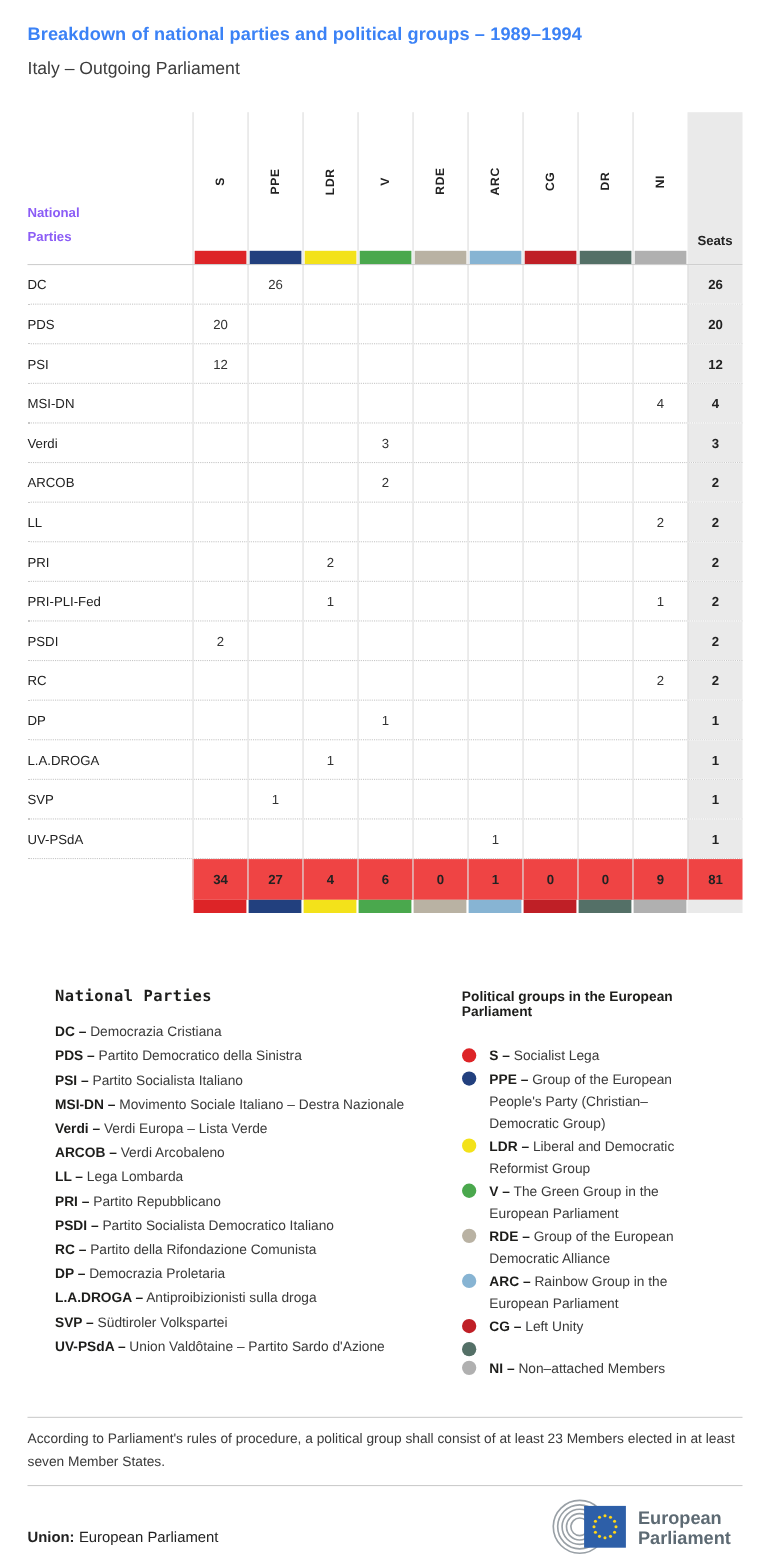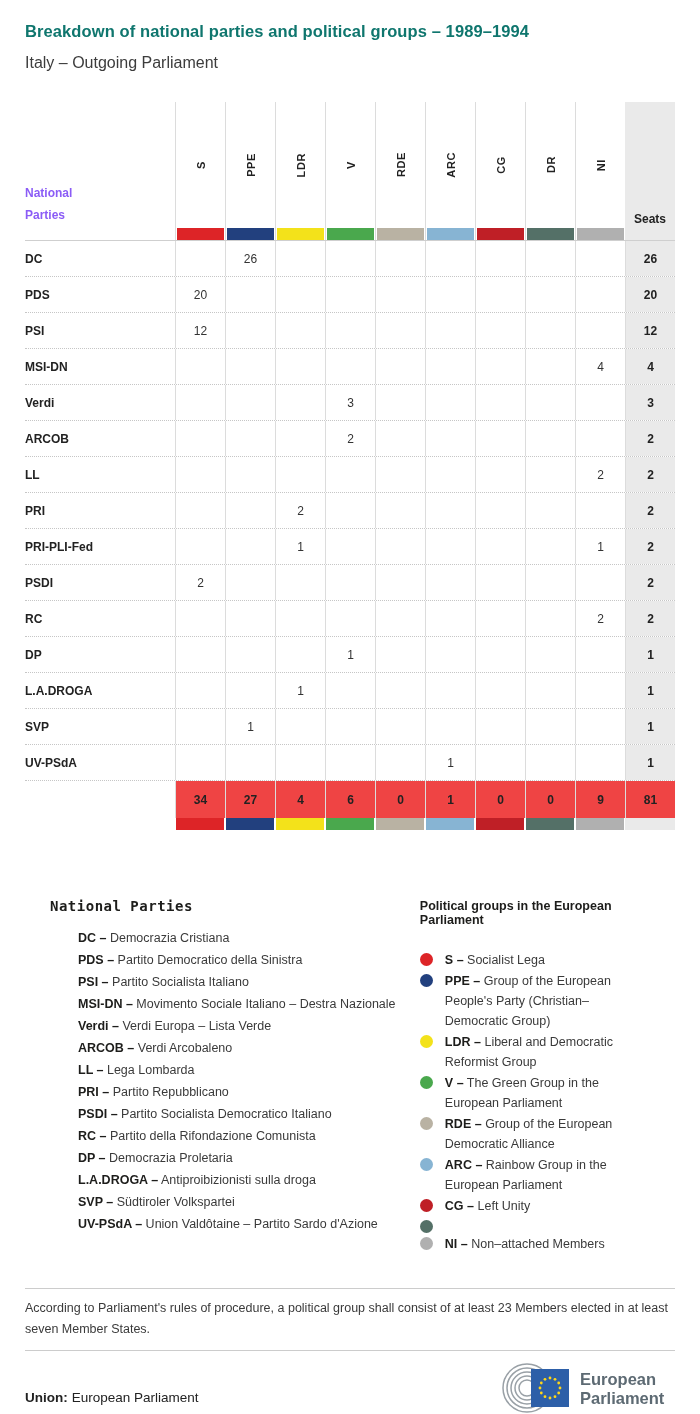--- a/index.html
+++ b/index.html
@@ -1,52 +1,52 @@
 <!DOCTYPE html>
 <html><head>
 <meta charset="utf-8">
 <style>
   html,body{margin:0;padding:0;background:#fff;}
   body{font-family:"Liberation Sans",sans-serif;color:#2b2b2b;}
   .page{width:700px;height:1414px;position:relative;background:#fff;overflow:hidden;}
   .content{padding:20px 25px 0 25px;}
 
-  .title{font-size:16.5px;font-weight:bold;color:#0f766e;margin:2px 0 13px 0;letter-spacing:.1px;}
+  .title{font-size:16.5px;font-weight:bold;color:#3b82f6;margin:2px 0 13px 0;letter-spacing:.1px;}
   .subtitle{font-size:16px;font-weight:normal;color:#3c3c3c;margin:0;}
 
   
   .table{margin-top:30px;width:650px;}
   .thead{display:flex;height:138px;border-bottom:1px solid #cfcfcf;}
   .corner{width:150px;display:flex;flex-direction:column;justify-content:flex-end;padding-bottom:14px;box-sizing:border-box;}
   .corner div{font-weight:bold;font-size:12px;line-height:22px;color:#8b5cf6;}
   .col-head{width:50px;box-sizing:border-box;border-left:1px solid #dcdcdc;display:flex;flex-direction:column;}
   .rot{flex:1;display:flex;align-items:center;justify-content:center;}
   .rot span{writing-mode:vertical-rl;transform:rotate(180deg);font-weight:bold;font-size:11px;letter-spacing:.6px;color:#222;}
   .hbar{height:12px;margin:0 1px;}
   .seats-head{width:50px;background:#eaeaea;display:flex;align-items:flex-end;justify-content:center;font-weight:bold;font-size:12px;color:#222;padding-bottom:14px;box-sizing:border-box;}
 
   .trow{display:flex;height:35px;border-bottom:1px dotted #c6c6c6;}
-  .tlabel{width:150px;display:flex;align-items:center;font-weight:bold;font-size:12px;color:#222;box-sizing:border-box;}
+  .tlabel{width:150px;display:flex;align-items:center;font-weight:normal;font-size:12px;color:#222;box-sizing:border-box;}
   .tcell{width:50px;display:flex;align-items:center;justify-content:center;font-size:12px;color:#333;border-left:1px solid #dcdcdc;box-sizing:border-box;}
   .tcell.seats{background:#eaeaea;font-weight:bold;color:#222;}
   .trow.totals{height:37px;border-bottom:none;}
   .trow.totals .tcell{background:#ef4444;font-weight:bold;color:#222;}
   .trow.barrow{height:12px;border-bottom:none;}
   .trow.barrow .tcell{border-left:none;}
   .bar{width:48px;height:12px;}
   .trow.barrow .tcell.seats{background:#eaeaea;}
 
   
   .legend{display:flex;margin-top:68px;padding:0 25px;}
   .lp{width:400px;box-sizing:border-box;padding-right:20px;}
   .lg{width:250px;}
   .lp h2{font-family:"DejaVu Sans Mono",monospace;font-size:14px;font-weight:bold;color:#1d1d1b;margin:0 0 13px 0;letter-spacing:.5px;}
   .lg h2{font-size:12.5px;font-weight:bold;color:#1d1d1b;margin:1px 0 23px 0;}
   .pitem{font-size:12.5px;line-height:22px;color:#3a3a3a;}
-  .pitem b{color:#1d1d1b;margin-left:28px;}
+  .pitem b{color:#1d1d1b;}
   .gitem{display:flex;font-size:12.5px;line-height:20px;color:#3a3a3a;margin-bottom:1px;}
   .gitem b{color:#1d1d1b;}
   .dot{width:13px;height:13px;border-radius:50%;flex:0 0 13px;margin:3px 12px 0 0;}
 
   
   .footer{position:absolute;left:25px;right:25px;top:1288px;}
   .rule{border:none;border-top:1px solid #cccccc;margin:0;}
   .note{font-size:12.5px;line-height:21px;color:#3a3a3a;margin:9px 0 10px 0;}
   .srcrow{display:flex;justify-content:space-between;align-items:flex-end;margin-top:8px;}
   .source{font-size:13.5px;color:#222;margin-bottom:12px;}

